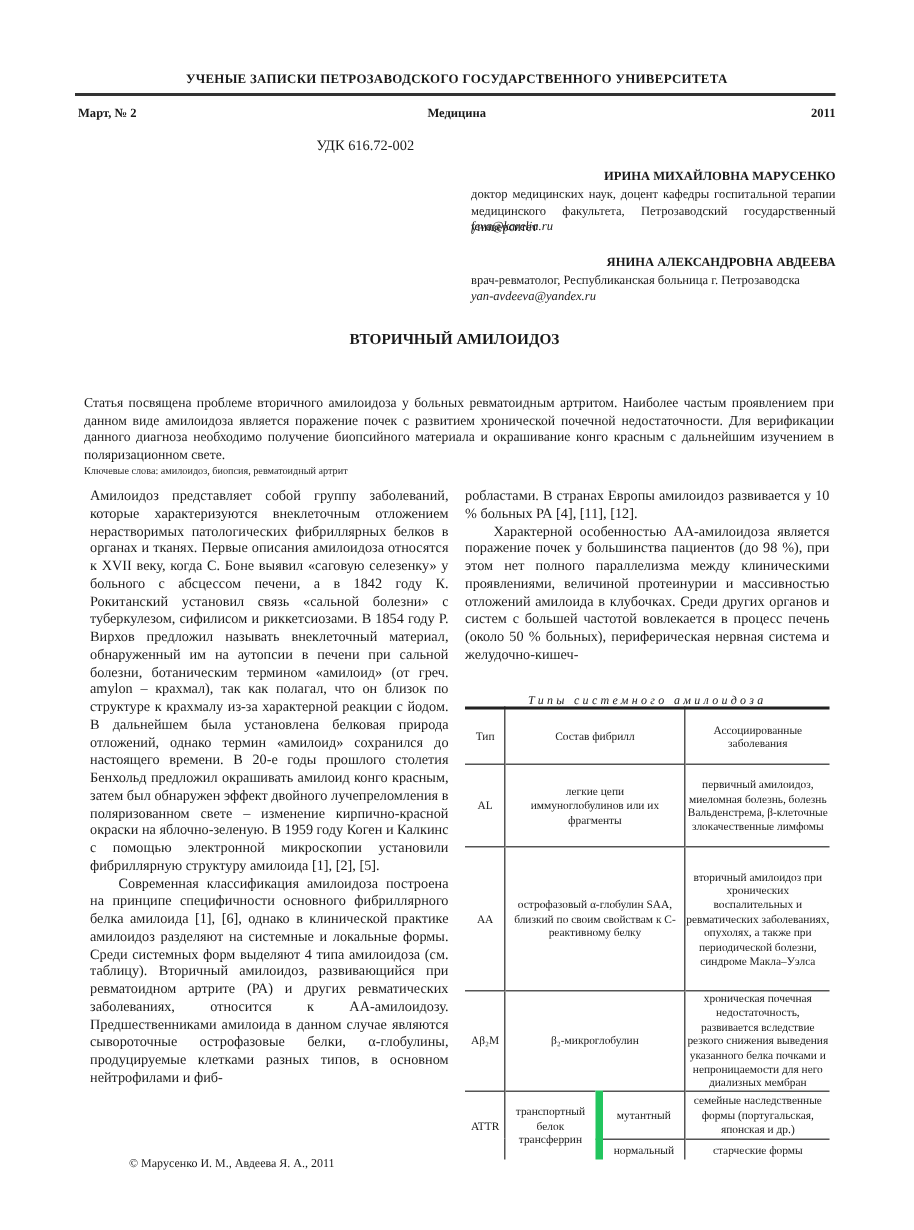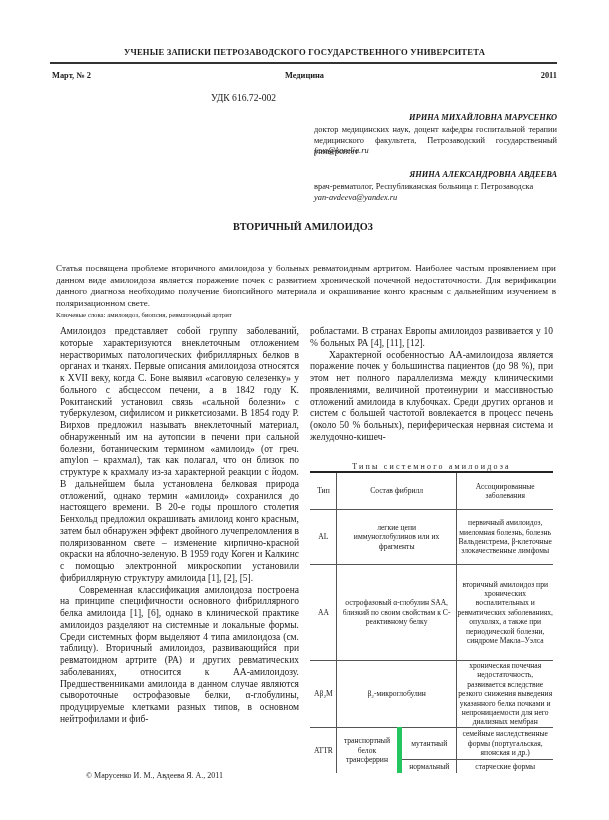--- a/index.html
+++ b/index.html
@@ -8,38 +8,38 @@
   .abs { position:absolute; }
 
   .journal { left:0; width:609px; top:47px; text-align:center; font-weight:bold;
              font-size:8.6px; letter-spacing:0.2px; }
   .rule { left:50px; width:507px; top:62px; height:1.5px; background:#333; }
   .meta-left { left:52px; top:71px; font-weight:bold; font-size:8.4px; }
   .meta-center { left:0; width:609px; top:71px; text-align:center; font-weight:bold; font-size:8.4px; }
   .meta-right { right:52px; top:71px; font-weight:bold; font-size:8.4px; }
   .udk { left:0; width:487px; top:92px; text-align:center; font-size:9.6px; }
 
-  .author-name { right:52px; font-weight:bold; font-size:8.4px; text-align:left;font-style:italic; }
+  .author-name { right:52px; font-weight:bold; font-size:8.4px; text-align:left; }
   .author-info { left:314px; width:243px; font-size:8.4px; line-height:11px; text-align:justify; }
   .email { left:314px; font-style:italic; font-size:8.4px; }
 
   .title { left:0; width:606px; top:220px; text-align:center; font-weight:bold; font-size:10.2px; line-height:13.5px; }
 
   .abstract { left:56px; width:500px; top:263px; font-size:9.1px; line-height:11.6px; text-align:justify; }
   .keywords { left:56px; top:311px; font-size:6.8px; }
 
   .col { font-size:9.5px; line-height:11.75px; text-align:justify; }
   .col p { margin:0; }
   .col p.indent { text-indent:19px; }
   .col-left { left:60px; width:239px; top:326px; }
   .col-right { left:310px; width:243px; top:326px; }
 
   .copyright { left:58px; top:771px; font-size:8px;margin-left:28px; }
 
-  .table-caption { left:310px; width:243px; top:462px; text-align:center; font-size:8px; letter-spacing:2.2px; }
+  .table-caption { left:310px; width:243px; top:462px; text-align:center; font-size:8px; letter-spacing:2.2px;font-style:italic; }
 
   .tbl { left:310px; top:471px; width:243px; border-collapse:collapse; font-size:7.6px; line-height:9.4px; }
   .tbl td, .tbl th { padding:0; text-align:center; vertical-align:middle; font-weight:normal; }
   .tbl thead tr { border-top:2px solid #222; }
   .tbl th { height:36px; }
   .tbl tbody tr { border-top:1px solid #555; }
   .c1 { width:27px; border-right:1px solid #555; text-align:center; padding-left:1px !important; }
   .c2 { width:106px; border-right:1px solid #555; }
   .c2a { width:55px; border-right:5px solid #22c55e;font-family:Liberation Serif, serif; }
   .c2b { width:50px; border-right:1px solid #555; }

